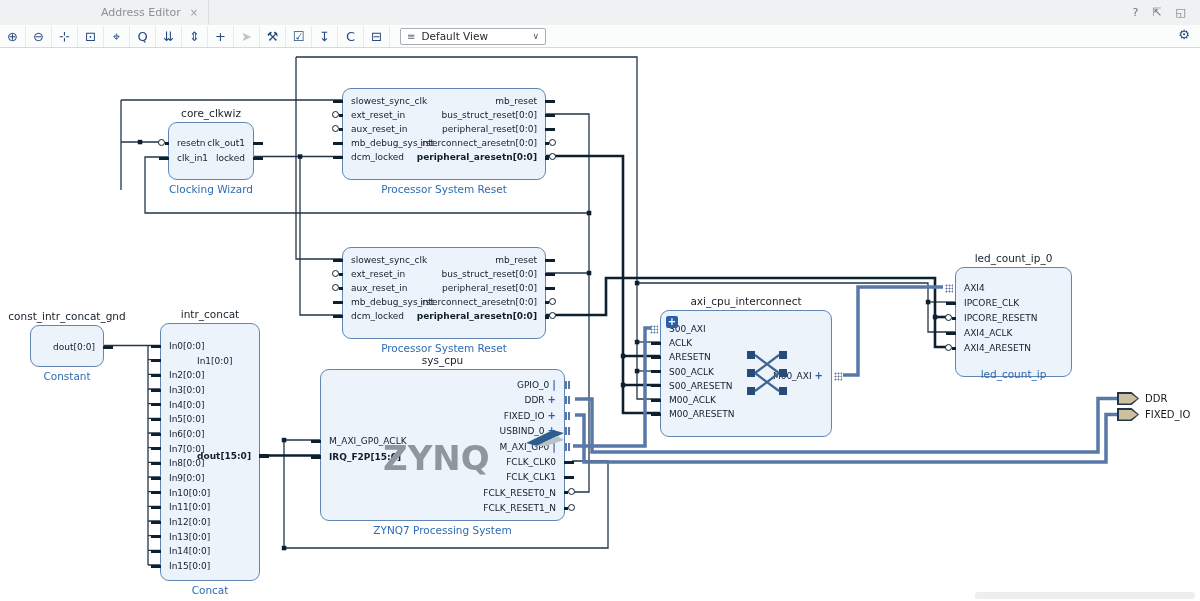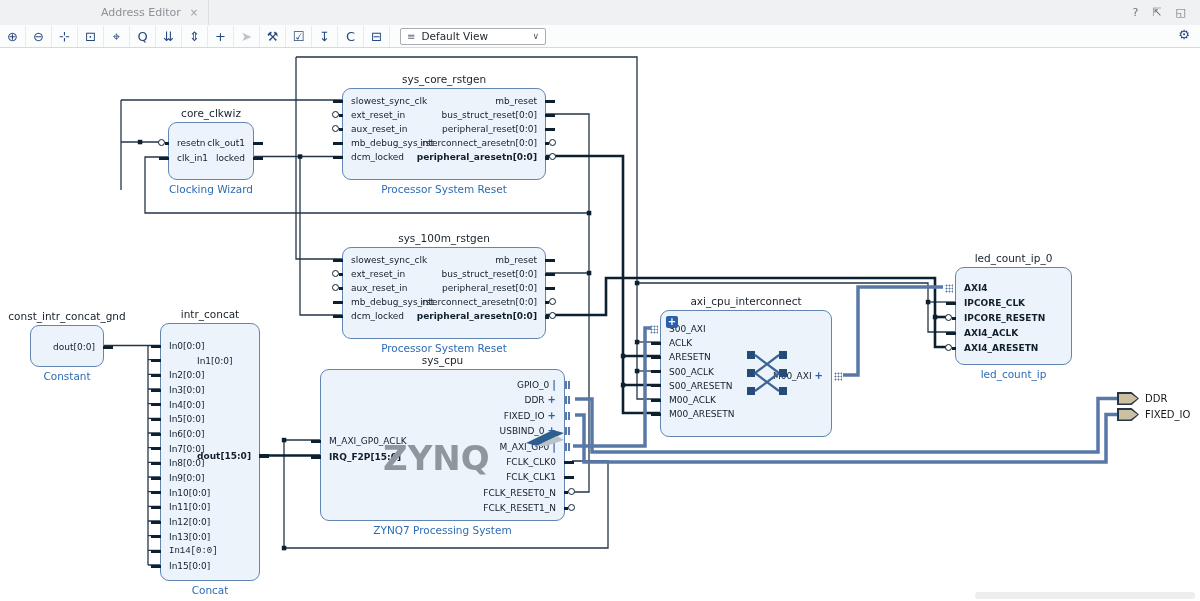--- a/index.html
+++ b/index.html
@@ -130,21 +130,20 @@
           <div class="port left" style="top: 30px;"><span>clk_in1</span></div>
           <div class="stub" style="left: -10px; width: 10px; height: 3px; top: 33.5px;"></div>
           <div class="port right" style="top: 15px;"><span>clk_out1</span></div>
           <div class="stub" style="right: -10px; width: 10px; height: 3px; top: 18.5px;"></div>
           <div class="port right" style="top: 30px;"><span>locked</span></div>
           <div class="stub" style="right: -10px; width: 10px; height: 3px; top: 33.5px;"></div>
         </div>
         <div class="block-label" style="top: 61px;">Clocking Wizard</div>
       </div>
       <div class="block" style="left: 342px; top: 88px; width: 204px; height: 92px;">
-        <div class="block-title">sys_core_rstgen</div>
         <div class="block-body" style="width: 204px; height: 92px;">
           <div class="port left" style="top: 7px;"><span>slowest_sync_clk</span></div>
           <div class="stub" style="left: -10px; width: 10px; height: 3px; top: 10.5px;"></div>
           <div class="port left" style="top: 21px;"><span>ext_reset_in</span></div>
           <div class="stub" style="left: -4px; width: 4px; height: 3px; top: 24.5px;"></div>
           <div class="ring" style="left: -11px; top: 21.5px;"></div>
           <div class="port left" style="top: 35px;"><span>aux_reset_in</span></div>
           <div class="stub" style="left: -4px; width: 4px; height: 3px; top: 38.5px;"></div>
           <div class="ring" style="left: -11px; top: 35.5px;"></div>
           <div class="port left" style="top: 49px;"><span>mb_debug_sys_rst</span></div>
@@ -160,21 +159,20 @@
           <div class="port right" style="top: 49px;"><span>interconnect_aresetn[0:0]</span></div>
           <div class="stub" style="right: -4px; width: 4px; height: 3px; top: 52.5px;"></div>
           <div class="ring" style="right: -11px; top: 49.5px;"></div>
           <div class="port right bold" style="top: 63px;"><span>peripheral_aresetn[0:0]</span></div>
           <div class="stub" style="right: -4px; width: 4px; height: 4px; top: 66.5px;"></div>
           <div class="ring" style="right: -11px; top: 63.5px;"></div>
         </div>
         <div class="block-label" style="top: 95px;">Processor System Reset</div>
       </div>
       <div class="block" style="left: 342px; top: 247px; width: 204px; height: 92px;">
-        <div class="block-title">sys_100m_rstgen</div>
         <div class="block-body" style="width: 204px; height: 92px;">
           <div class="port left" style="top: 7px;"><span>slowest_sync_clk</span></div>
           <div class="stub" style="left: -10px; width: 10px; height: 3px; top: 10.5px;"></div>
           <div class="port left" style="top: 21px;"><span>ext_reset_in</span></div>
           <div class="stub" style="left: -4px; width: 4px; height: 3px; top: 24.5px;"></div>
           <div class="ring" style="left: -11px; top: 21.5px;"></div>
           <div class="port left" style="top: 35px;"><span>aux_reset_in</span></div>
           <div class="stub" style="left: -4px; width: 4px; height: 3px; top: 38.5px;"></div>
           <div class="ring" style="left: -11px; top: 35.5px;"></div>
           <div class="port left" style="top: 49px;"><span>mb_debug_sys_rst</span></div>
@@ -228,21 +226,21 @@
           <div class="port left" style="top: 149.003px;"><span>In9[0:0]</span></div>
           <div class="stub" style="left: -10px; width: 10px; height: 3px; top: 152.503px;"></div>
           <div class="port left" style="top: 163.67px;"><span>In10[0:0]</span></div>
           <div class="stub" style="left: -10px; width: 10px; height: 3px; top: 167.17px;"></div>
           <div class="port left" style="top: 178.337px;"><span>In11[0:0]</span></div>
           <div class="stub" style="left: -10px; width: 10px; height: 3px; top: 181.837px;"></div>
           <div class="port left" style="top: 193.004px;"><span>In12[0:0]</span></div>
           <div class="stub" style="left: -10px; width: 10px; height: 3px; top: 196.504px;"></div>
           <div class="port left" style="top: 207.671px;"><span>In13[0:0]</span></div>
           <div class="stub" style="left: -10px; width: 10px; height: 3px; top: 211.171px;"></div>
-          <div class="port left" style="top: 222.338px; font-family: Liberation Mono, monospace;"><span>In14[0:0]</span></div>
+          <div class="port left" style="top: 222.338px;"><span>In14[0:0]</span></div>
           <div class="stub" style="left: -10px; width: 10px; height: 3px; top: 225.838px;"></div>
           <div class="port left" style="top: 237.005px;"><span>In15[0:0]</span></div>
           <div class="stub" style="left: -10px; width: 10px; height: 3px; top: 240.505px;"></div>
           <div class="port right bold" style="top: 127px;"><span>dout[15:0]</span></div>
           <div class="stub" style="right: -10px; width: 10px; height: 4px; top: 130px;"></div>
         </div>
         <div class="block-label" style="top: 261px;">Concat</div>
       </div>
       <div class="block" style="left: 320px; top: 369px; width: 245px; height: 152px;">
         <div class="block-title">sys_cpu</div>
@@ -310,21 +308,21 @@
                 <rect x="34" y="38" width="8" height="8"></rect>
               </g>
               <g stroke="#3d6496" stroke-width="2.2" fill="none">
                 <path d="M10,6 L34,24 M10,24 L34,6 M10,24 L34,42 M10,42 L34,24"></path>
               </g>
             </svg></div>
         </div>
       </div>
       <div class="block" style="left: 955px; top: 267px; width: 117px; height: 98px;">
         <div class="block-title">led_count_ip_0</div>
-        <div class="block-body" style="width: 117px; height: 98px; font-weight: bold;">
+        <div class="block-body" style="width: 117px; height: 110px;">
           <div class="port left" style="top: 15px;"><span>AXI4</span></div>
           <div class="dstub" style="left: -11px; top: 15.5px;"></div>
           <div class="port left" style="top: 30px;"><span>IPCORE_CLK</span></div>
           <div class="stub" style="left: -10px; width: 10px; height: 3px; top: 33.5px;"></div>
           <div class="port left" style="top: 45px;"><span>IPCORE_RESETN</span></div>
           <div class="stub" style="left: -4px; width: 4px; height: 3px; top: 48.5px;"></div>
           <div class="ring" style="left: -11px; top: 45.5px;"></div>
           <div class="port left" style="top: 60px;"><span>AXI4_ACLK</span></div>
           <div class="stub" style="left: -10px; width: 10px; height: 3px; top: 63.5px;"></div>
           <div class="port left" style="top: 75px;"><span>AXI4_ARESETN</span></div>

